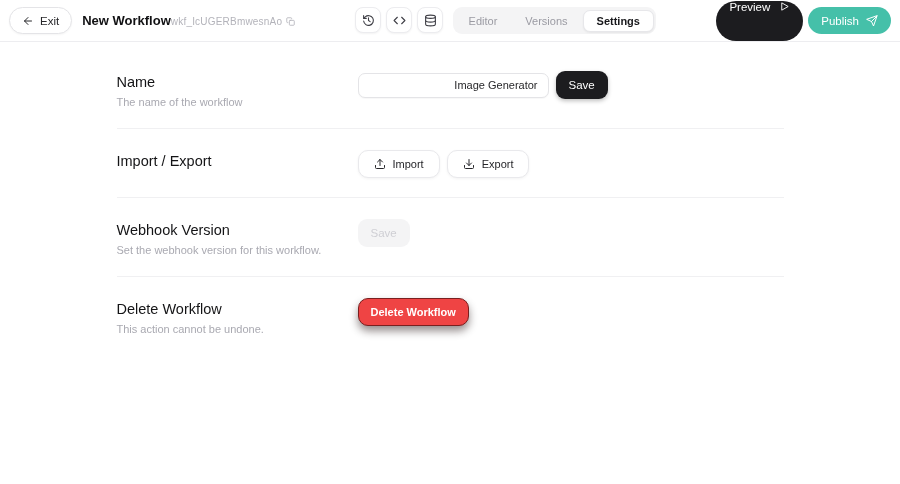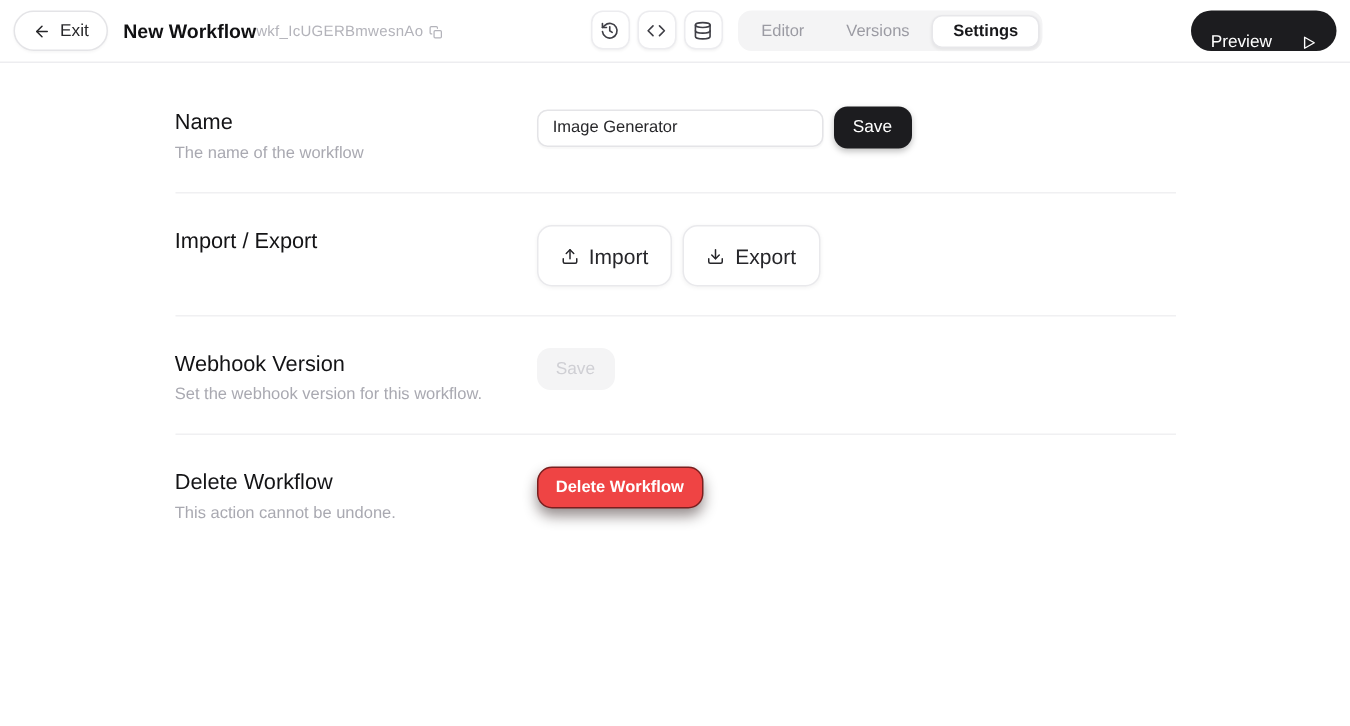--- a/index.html
+++ b/index.html
@@ -58,22 +58,22 @@
     border-radius: 7px; cursor: pointer; white-space: nowrap;
   }
   .tab.active {
     background: #fff; color: #18181b; font-weight: bold;
     border: 1px solid #e7e7ea;
     box-shadow: 0 1px 2px rgba(0,0,0,.06);
   }
 
   .header-right { display: flex; align-items: center; gap: 5px; margin-left: auto; }
   .preview-btn {
-    display: flex; align-items: flex-end; gap: 19px;
-    height: 27px; padding: 0 13px;
+    display: flex; align-items: flex-start; gap: 9px;
+    height: 40px; padding: 0 13px;
     background: #1c1c1f; color: #fff;
     border: none; border-radius: 999px;
     font-size: 11.5px; cursor: pointer;
   }
   .publish-btn {
     display: flex; align-items: center; gap: 7px;
     height: 27px; padding: 0 13px;
     background: #45c0a9; color: #fff;
     border: none; border-radius: 999px;
     font-size: 11.5px; cursor: pointer;
@@ -93,38 +93,39 @@
   .section-desc { font-size: 11px; color: #a9a9b1; margin-top: 4px; line-height: 14px; }
   .section-controls { display: flex; align-items: center; gap: 7px; }
 
   .text-input {
     width: 191px; height: 25px;
     border: 1px solid #e4e4e7; border-radius: 7px;
     padding: 0 10px; font-size: 11px; color: #27272a;
     font-family: "Liberation Sans", sans-serif;
     background: #fff; outline: none;
     box-shadow: 0 1px 1px rgba(0,0,0,.03);
+    text-align: right;
   }
   .save-btn {
     height: 28px; padding: 0 13px;
     background: #1c1c1f; color: #fff;
     border: none; border-radius: 9px;
     font-size: 11.5px; cursor: pointer;
     box-shadow: 0 2px 4px rgba(0,0,0,.25);
   }
   .save-btn.disabled {
     background: #f4f4f5; color: #cfcfd4;
     box-shadow: none; cursor: default;
   }
   .outline-btn {
     display: flex; align-items: center; gap: 7px;
-    height: 41px; padding: 0 15px;
+    height: 28px; padding: 0 15px;
     background: #fff; color: #26262a;
     border: 1px solid #e9e9ec; border-radius: 10px;
-    font-size: 14px; cursor: pointer;
+    font-size: 11px; cursor: pointer;
     box-shadow: 0 1px 3px rgba(0,0,0,.05);
   }
   .select-box {
     display: flex; align-items: center; justify-content: space-between;
     width: 94px; height: 25px; padding: 0 8px 0 10px;
     background: #fff; border: 1px solid #e4e4e7; border-radius: 7px;
     font-size: 11px; color: #27272a; cursor: pointer;
     box-shadow: 0 1px 1px rgba(0,0,0,.03);
   }
   .select-box .chev { color: #9b9ba3; }
@@ -197,20 +198,29 @@
       <div class="tab active">Settings</div>
     </div>
   </div>
 
   <div class="header-right">
     <button class="preview-btn">
       <span>Preview</span>
       <span>
         <svg width="11" height="11" viewBox="0 0 24 24" fill="none" stroke="currentColor" stroke-width="2" stroke-linejoin="round">
             <polygon points="6 4 20 12 6 20 6 4"></polygon>
+          </svg>
+      </span>
+    </button>
+    <button class="publish-btn">
+      <span>Publish</span>
+      <span>
+        <svg width="12" height="12" viewBox="0 0 24 24" fill="none" stroke="currentColor" stroke-width="2" stroke-linecap="round" stroke-linejoin="round">
+            <path d="m22 2-7 20-4-9-9-4Z"></path>
+            <path d="M22 2 11 13"></path>
           </svg>
       </span>
     </button>
   </div>
 </div>
 
 <div class="content">
 
   <div class="section">
     <div class="section-info">

